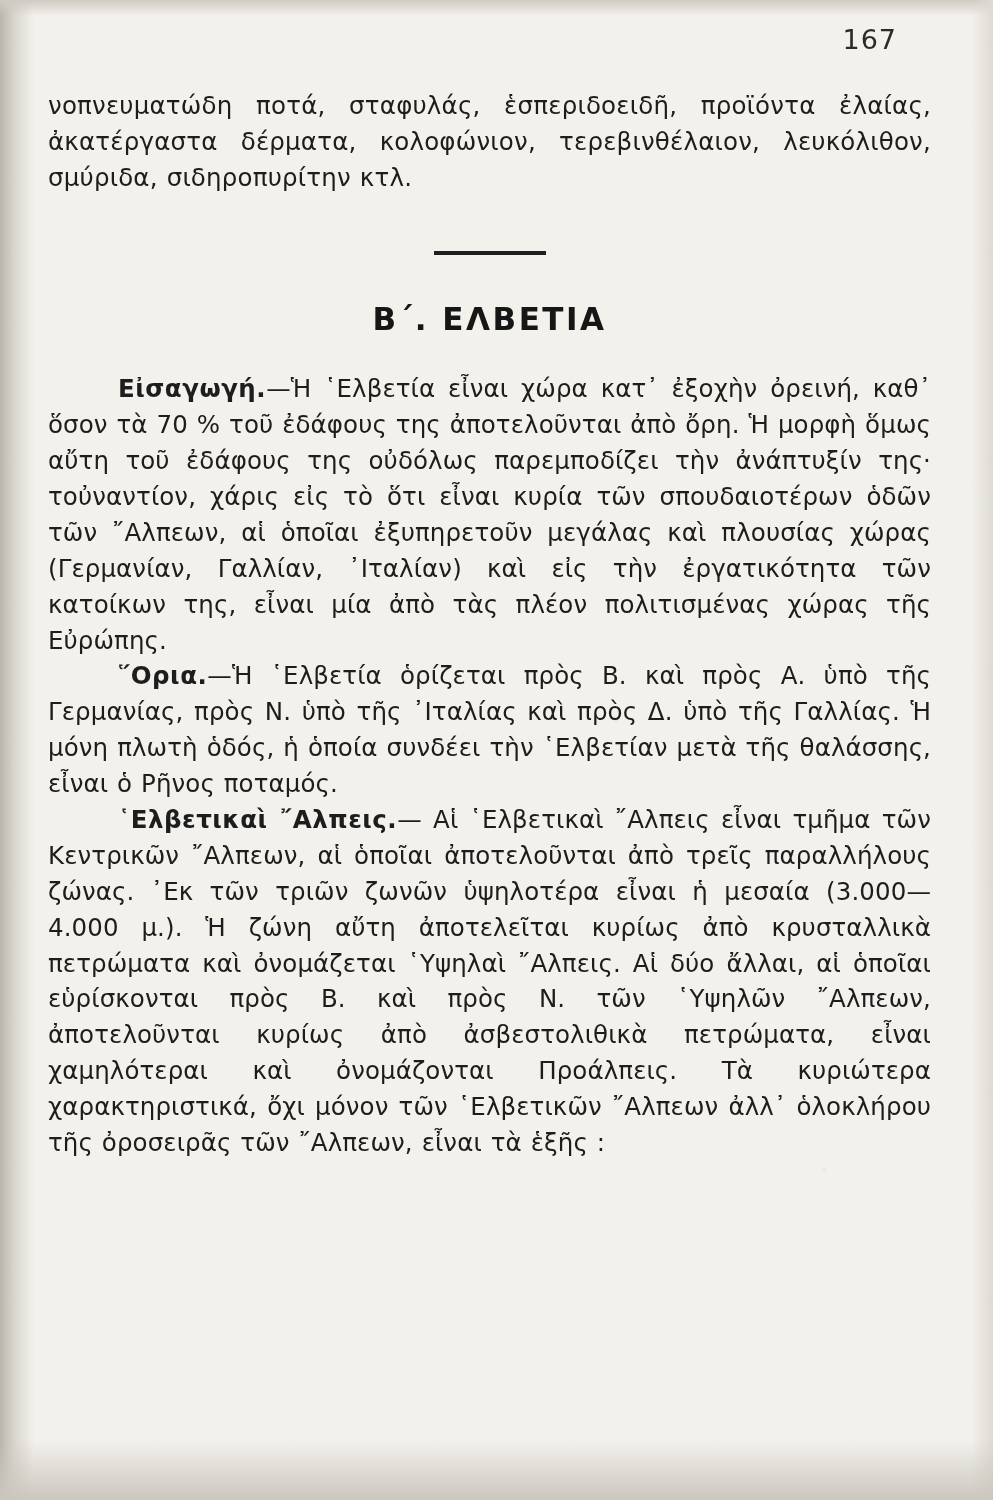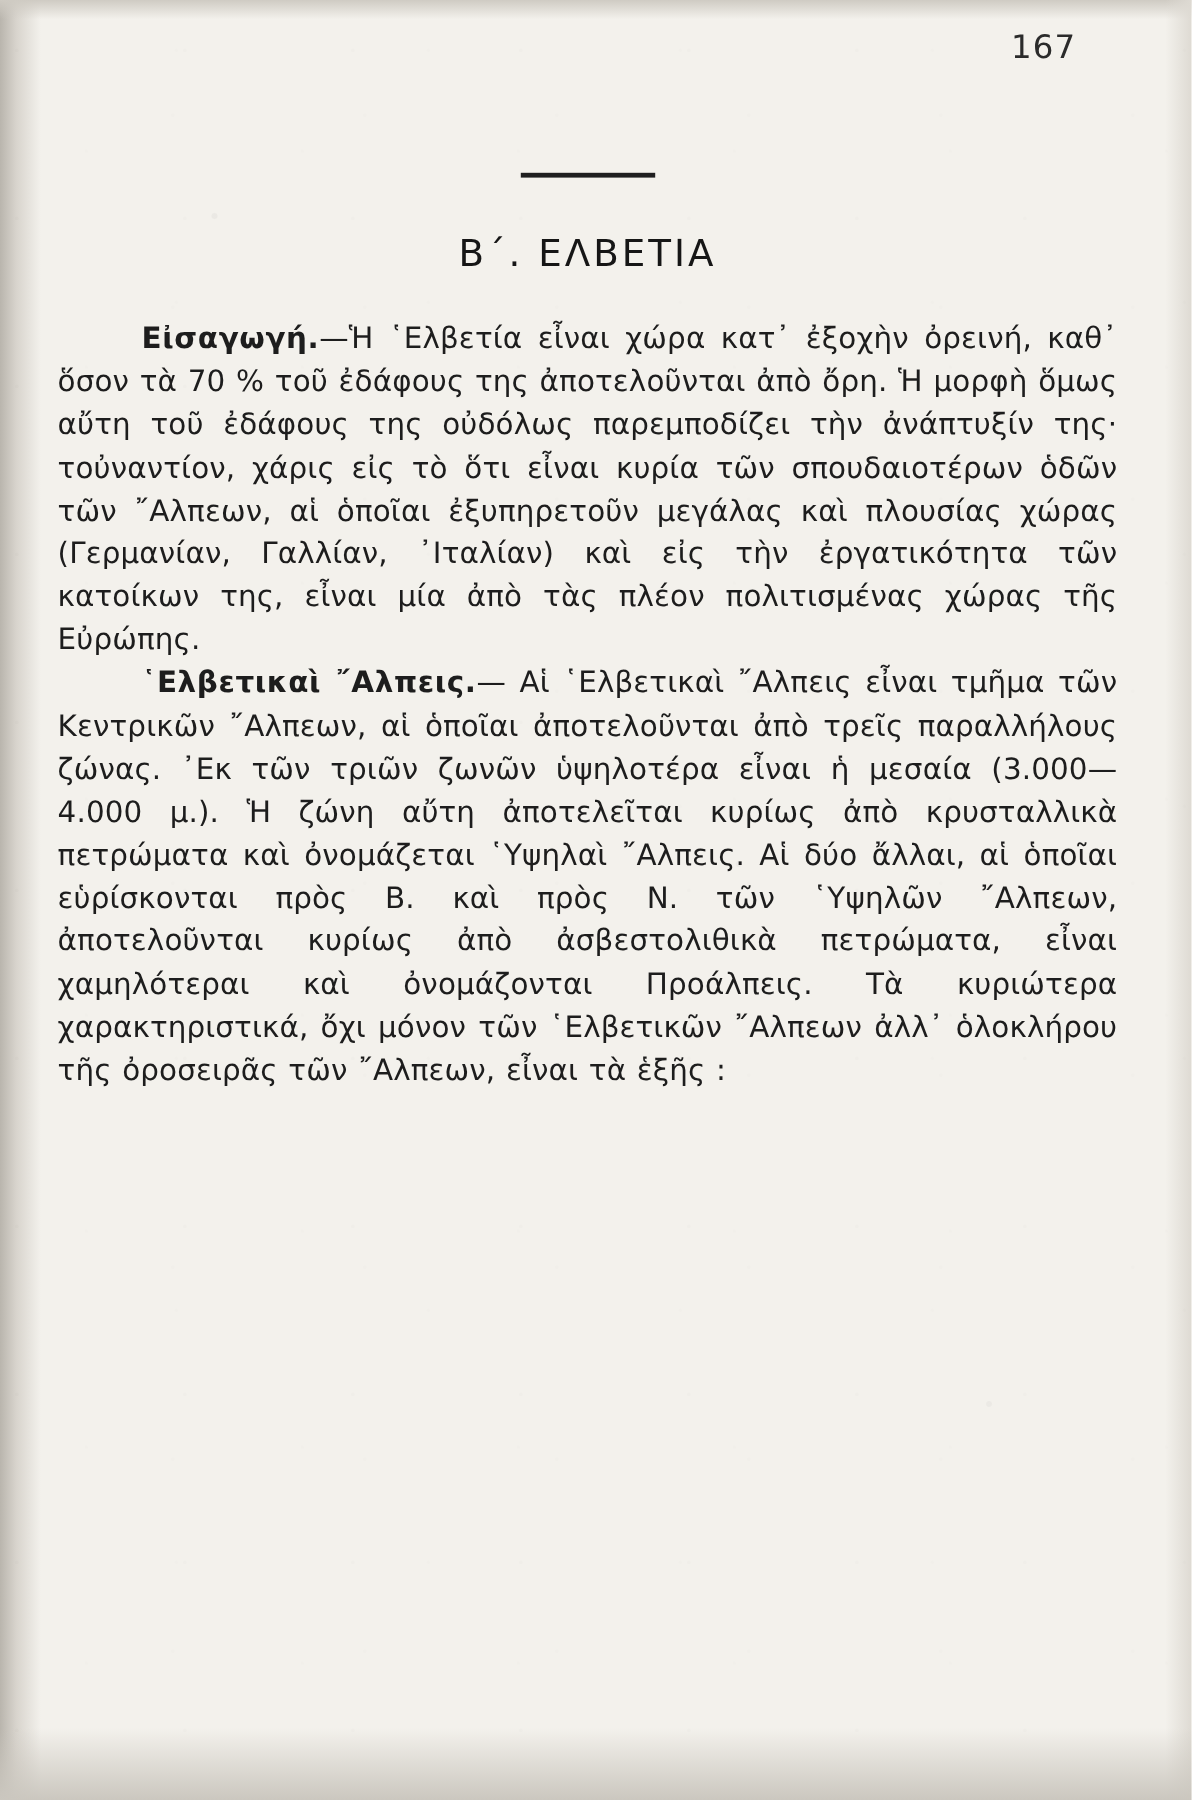--- a/index.html
+++ b/index.html
@@ -91,21 +91,21 @@
     width: 112px;
     height: 0;
     border-top: 4px solid #1f1f1f;
     margin: 56px auto 46px auto;
   }
 
   h2.section-title {
     margin: 0 0 34px 0;
     text-align: center;
     font-size: 31px;
-    font-weight: 400;
+    font-weight: 700;
     letter-spacing: 2.5px;
     color: #161616;
   }
 
   p.para {
     margin: 0;
     font-size: 24.5px;
     line-height: 1.465;
     text-align: justify;
     color: #1d1d1d;
@@ -140,27 +140,29 @@
 <div class="page">
   <div class="edge-left"></div>
   <div class="edge-top"></div>
   <div class="edge-right"></div>
   <div class="edge-bottom"></div>
 
   <div class="page-number">167</div>
 
   <div class="content">
 
+    <p class="body lead-para">νοπνευματώδη ποτά, σταφυλάς, ἑσπεριδοειδῆ, προϊόντα ἐλαίας, ἀκατέργαστα δέρματα, κολοφώνιον, τερεβινθέλαιον, λευκόλιθον, σμύριδα, σιδηροπυρίτην κτλ.</p>
 
     <div class="rule"></div>
 
     <h2 class="section-title">Β΄. ΕΛΒΕΤΙΑ</h2>
 
     <p class="para"><span class="run-head">Εἰσαγωγή.</span><span>—Ἡ ῾Ελβετία εἶναι χώρα κατ᾽ ἐξοχὴν ὀρεινή, καθ᾽ ὅσον τὰ 70 % τοῦ ἐδάφους της ἀποτελοῦνται ἀπὸ ὄρη. Ἡ μορφὴ ὅμως αὔτη τοῦ ἐδάφους της οὐδόλως παρεμποδίζει τὴν ἀνάπτυξίν της· τοὐναντίον, χάρις εἰς τὸ ὅτι εἶναι κυρία τῶν σπουδαιοτέρων ὁδῶν τῶν ῎Αλπεων, αἱ ὁποῖαι ἐξυπηρετοῦν μεγάλας καὶ πλουσίας χώρας (Γερμανίαν, Γαλλίαν, ᾽Ιταλίαν) καὶ εἰς τὴν ἐργατικότητα τῶν κατοίκων της, εἶναι μία ἀπὸ τὰς πλέον πολιτισμένας χώρας τῆς Εὐρώπης.</span></p>
 
+    <p class="para"><span class="run-head">῞Ορια.</span><span>—Ἡ ῾Ελβετία ὁρίζεται πρὸς Β. καὶ πρὸς Α. ὑπὸ τῆς Γερμανίας, πρὸς Ν. ὑπὸ τῆς ᾽Ιταλίας καὶ πρὸς Δ. ὑπὸ τῆς Γαλλίας. Ἡ μόνη πλωτὴ ὁδός, ἡ ὁποία συνδέει τὴν ῾Ελβετίαν μετὰ τῆς θαλάσσης, εἶναι ὁ Ρῆνος ποταμός.</span></p>
 
 
     <p class="para"><span class="run-head">῾Ελβετικαὶ ῎Αλπεις.</span><span>— Αἱ ῾Ελβετικαὶ ῎Αλπεις εἶναι τμῆμα τῶν Κεντρικῶν ῎Αλπεων, αἱ ὁποῖαι ἀποτελοῦνται ἀπὸ τρεῖς παραλλήλους ζώνας. ᾽Εκ τῶν τριῶν ζωνῶν ὑψηλοτέρα εἶναι ἡ μεσαία (3.000—4.000 μ.). Ἡ ζώνη αὔτη ἀποτελεῖται κυρίως ἀπὸ κρυσταλλικὰ πετρώματα καὶ ὀνομάζεται ῾Υψηλαὶ ῎Αλπεις. Αἱ δύο ἄλλαι, αἱ ὁποῖαι εὑρίσκονται πρὸς Β. καὶ πρὸς Ν. τῶν ῾Υψηλῶν ῎Αλπεων, ἀποτελοῦνται κυρίως ἀπὸ ἀσβεστολιθικὰ πετρώματα, εἶναι χαμηλότεραι καὶ ὀνομάζονται Προάλπεις. Τὰ κυριώτερα χαρακτηριστικά, ὄχι μόνον τῶν ῾Ελβετικῶν ῎Αλπεων ἀλλ᾽ ὁλοκλήρου τῆς ὀροσειρᾶς τῶν ῎Αλπεων, εἶναι τὰ ἑξῆς :</span></p>
 
   </div>
 
   <div class="grain"></div>
 </div>
 
 </body></html>

